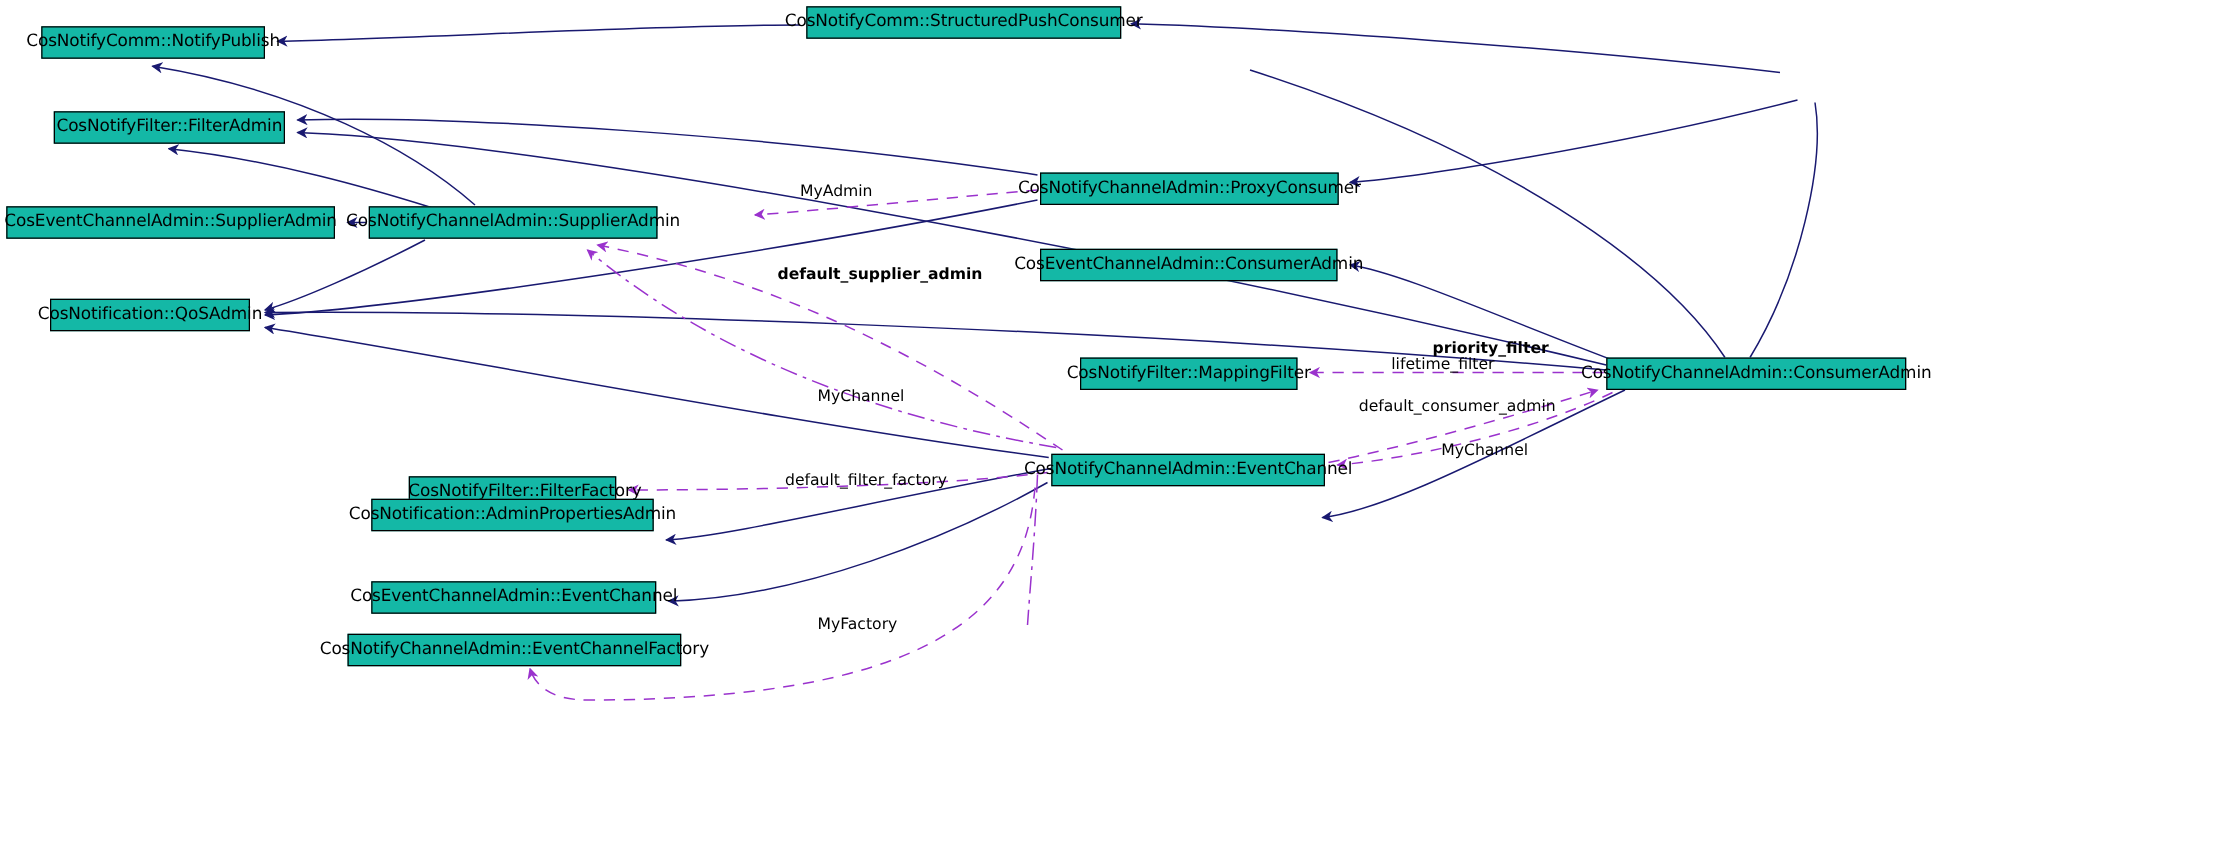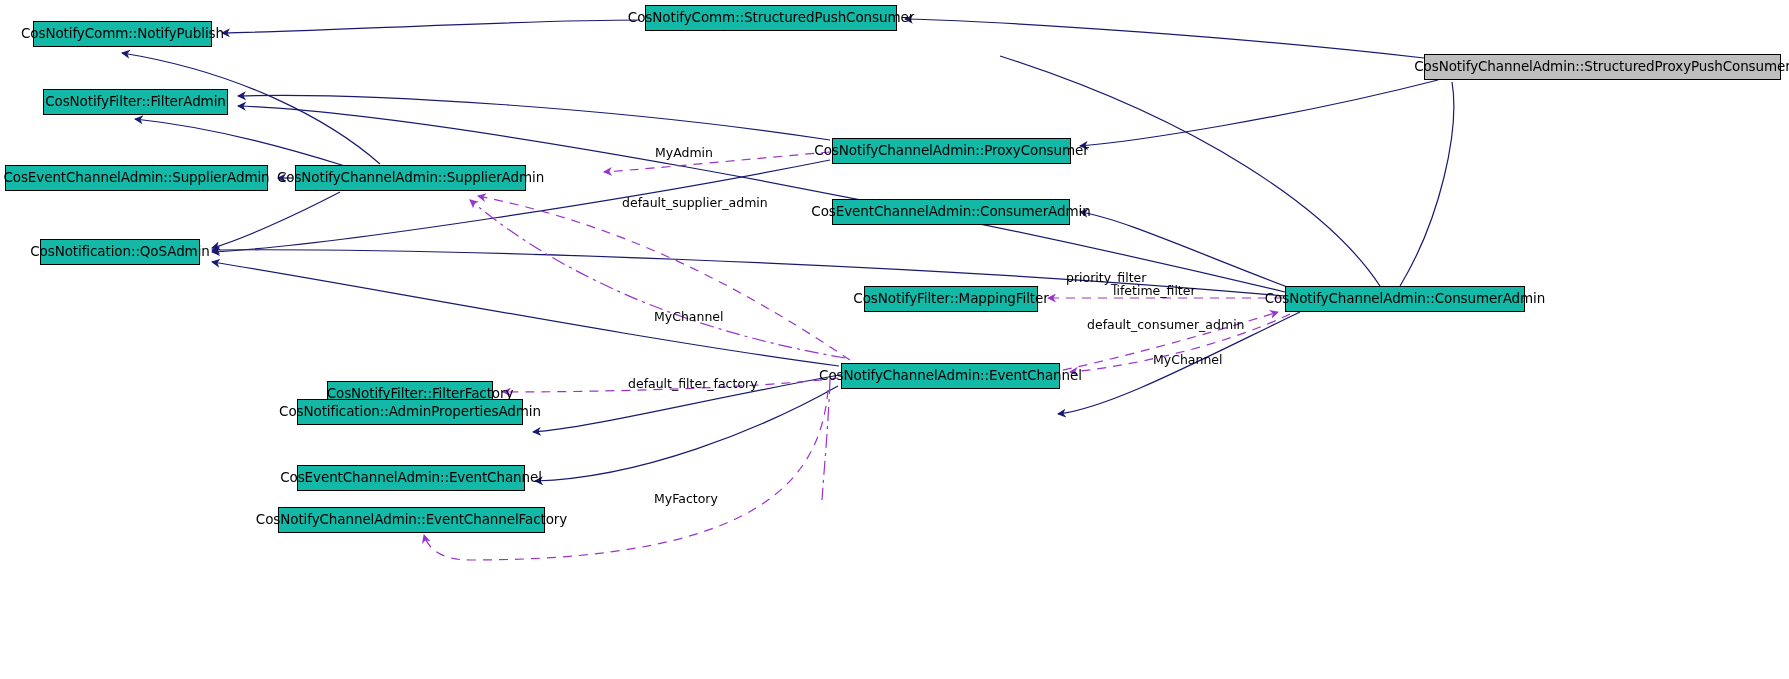--- a/index.html
+++ b/index.html
@@ -94,23 +94,20 @@
   </svg>
 
   <div class="node" style="left:33px;top:21px;width:179px;height:26px;">
     <span>CosNotifyComm::NotifyPublish</span>
   </div>
 
   <div class="node" style="left:645px;top:5px;width:252px;height:26px;">
     <span>CosNotifyComm::StructuredPushConsumer</span>
   </div>
 
-  <div class="node hl" style="left:1424px;top:54px;width:357px;height:26px;">
-    <span>CosNotifyChannelAdmin::StructuredProxyPushConsumer</span>
-  </div>
 
   <div class="node" style="left:43px;top:89px;width:185px;height:26px;">
     <span>CosNotifyFilter::FilterAdmin</span>
   </div>
 
   <div class="node" style="left:832px;top:138px;width:239px;height:26px;">
     <span>CosNotifyChannelAdmin::ProxyConsumer</span>
   </div>
 
   <div class="node" style="left:5px;top:165px;width:263px;height:26px;">
@@ -151,23 +148,23 @@
   </div>
 
   <div class="node" style="left:297px;top:465px;width:228px;height:26px;">
     <span>CosEventChannelAdmin::EventChannel</span>
   </div>
 
   <div class="node" style="left:278px;top:507px;width:267px;height:26px;">
     <span>CosNotifyChannelAdmin::EventChannelFactory</span>
   </div>
 
-  <div class="elabel" style="left:655px;top:146px;">MyAdmin</div>
-  <div class="elabel" style="left:622px;top:196px;">default_supplier_admin</div>
-  <div class="elabel" style="left:1066px;top:271px;">priority_filter</div>
+  <div class="elabel" style="left:640px;top:146px;">MyAdmin</div>
+  <div class="elabel" style="left:622px;top:212px;font-weight:bold;">default_supplier_admin</div>
+  <div class="elabel" style="left:1146px;top:271px;font-weight:bold;">priority_filter</div>
   <div class="elabel" style="left:1113px;top:284px;">lifetime_filter</div>
   <div class="elabel" style="left:654px;top:310px;">MyChannel</div>
   <div class="elabel" style="left:1087px;top:318px;">default_consumer_admin</div>
   <div class="elabel" style="left:1153px;top:353px;">MyChannel</div>
   <div class="elabel" style="left:628px;top:377px;">default_filter_factory</div>
   <div class="elabel" style="left:654px;top:492px;">MyFactory</div>
 
 </div>
 
 </body></html>

